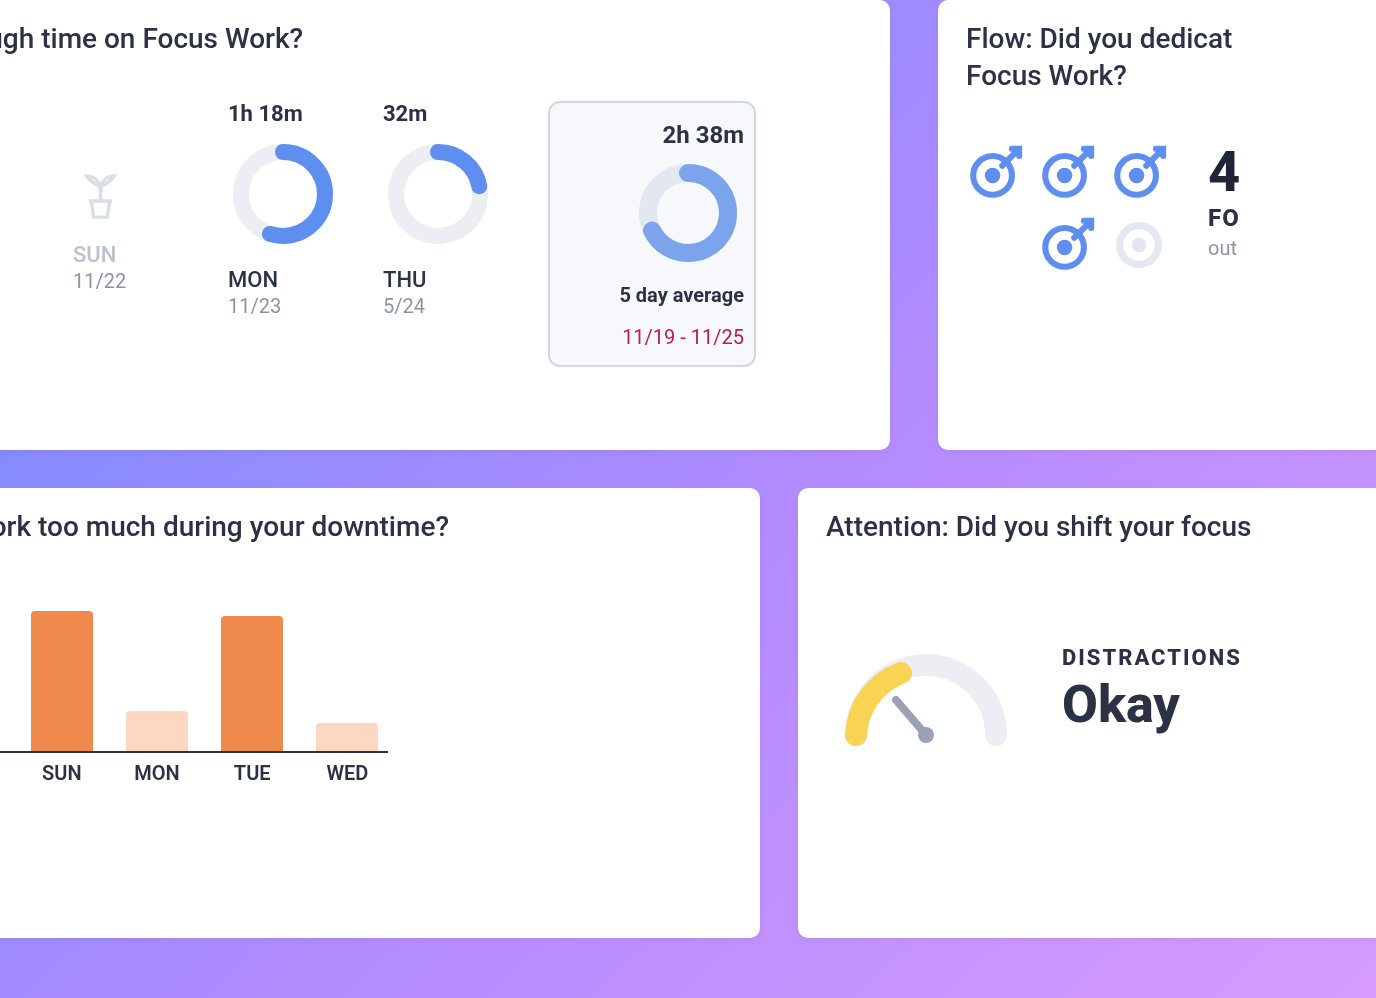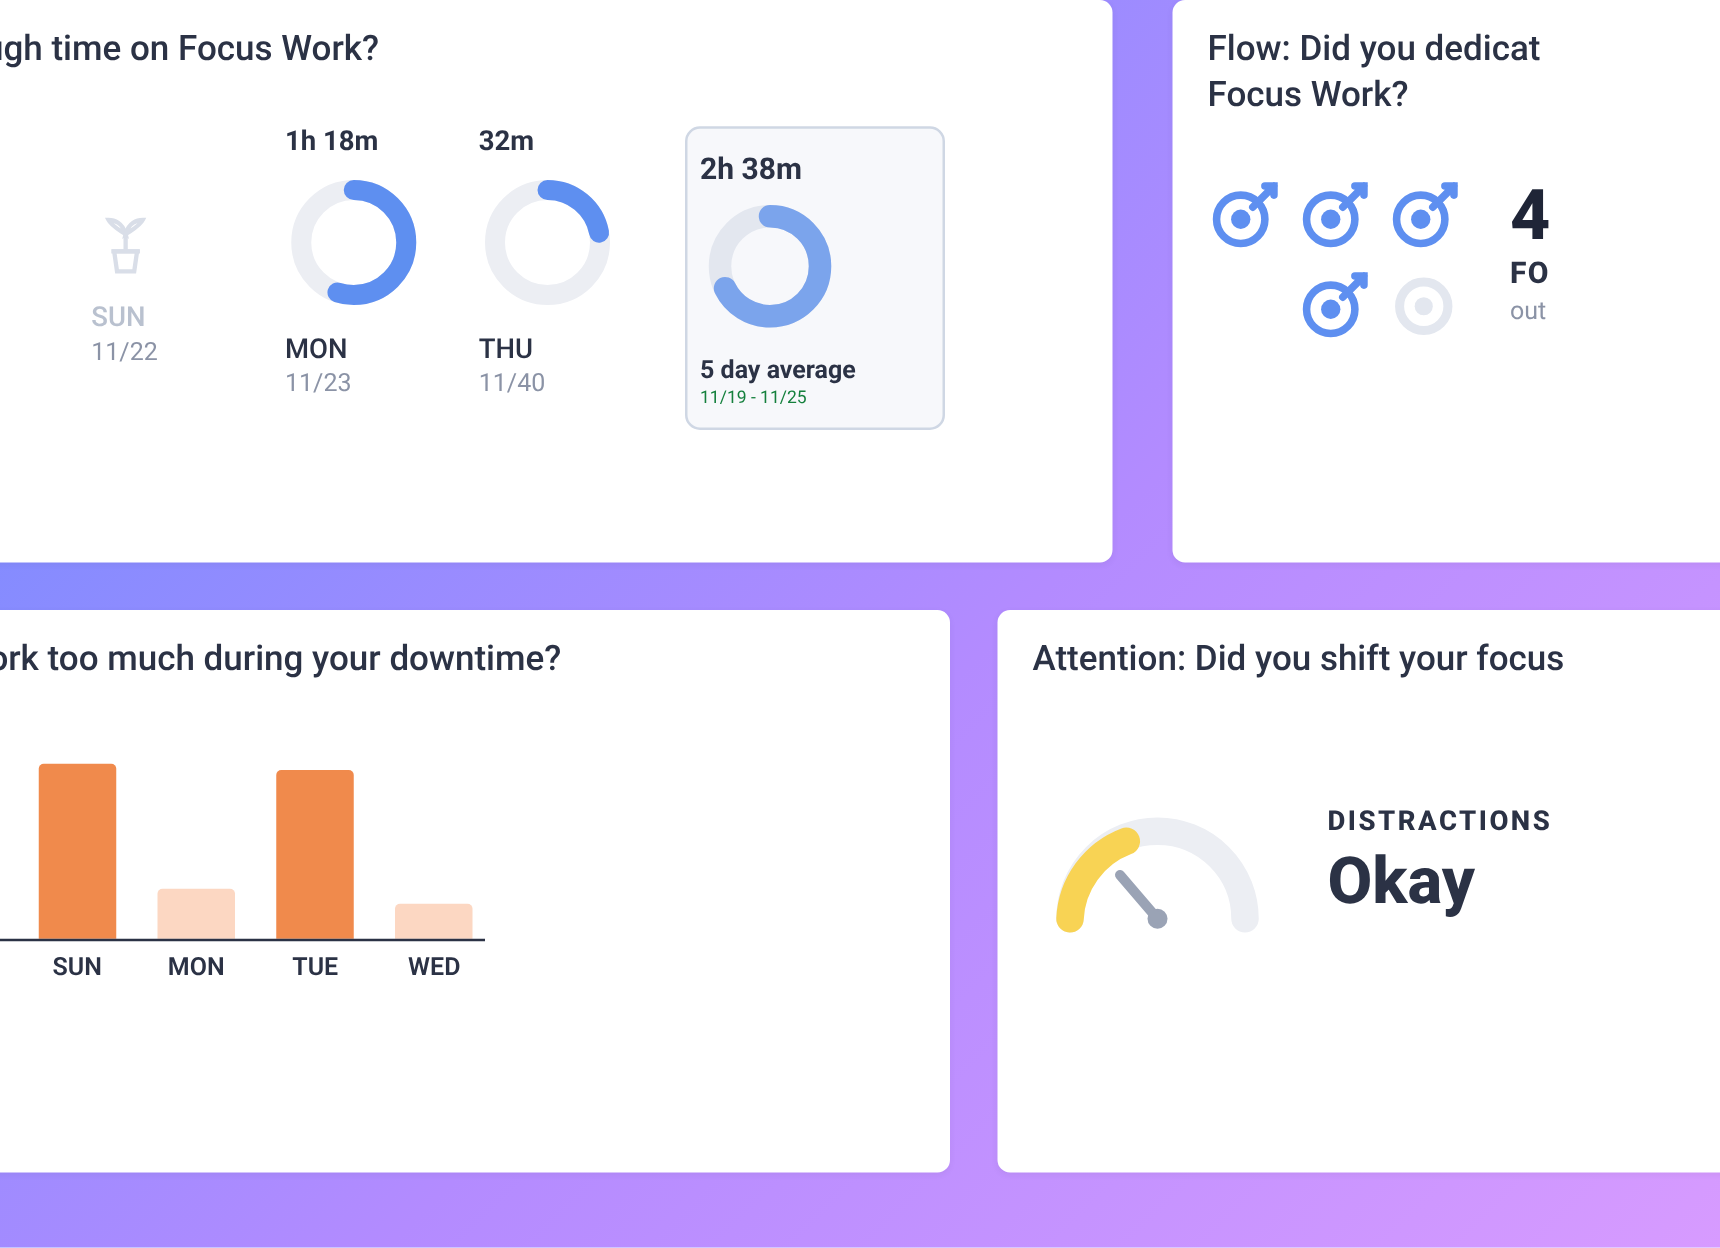--- a/index.html
+++ b/index.html
@@ -54,34 +54,34 @@
     font-size: 20px;
     color: #8b93a6;
     margin-top: 2px;
   }
   .plant-icon { width: 55px; height: 55px; color: #d9dee8; margin-bottom: 18px; margin-top: 30px;}
   .avg-box {
     width: 208px;
     border: 2px solid #cfd7e4;
     border-radius: 12px;
     background: #f7f8fb;
-    padding: 18px 0 16px 10px;
+    padding: 18px 10px 16px 10px;
     text-align: center;
     display: flex;
     flex-direction: column;
-    align-items: flex-start;
+    align-items: flex-end;
     margin-left: 10px;
   }
   .avg-time { font-size: 24px; font-weight: 700; color: #2b3245; margin-bottom: 8px; }
   .avg-gauge { width: 112px; height: 112px; margin-bottom: 14px; }
   .avg-gauge svg { width: 112px; height: 112px; }
   .avg-bg { stroke: #e3e7ef; }
   .avg-fg { stroke: #7ba4ec; stroke-linecap: round; }
   .avg-label { font-size: 20px; font-weight: 700; color: #2b3245; }
-  .avg-range { font-size: 14px; color: #15803d; margin-top: 3px; }
+  .avg-range { font-size: 20px; color: #be185d; margin-top: 18px; }
 
   
   #flow-card { left: 938px; top: 0; width: 560px; height: 450px; }
   .flow-body { display: flex; padding-top: 42px; gap: 34px; }
   .targets { display: grid; grid-template-columns: repeat(3, 64px); grid-template-rows: repeat(2, 64px); gap: 8px; justify-content: center; }
   .target-icon { width: 58px; height: 58px; color: #5e8ff0; }
   .target-icon.empty { color: #e3e7ef; }
   .flow-metric .big { font-size: 56px; font-weight: 800; color: #1f2537; line-height: 1; }
   .flow-metric .label { font-size: 24px; font-weight: 800; color: #2b3245; letter-spacing: 1px; margin-top: 4px; }
   .flow-metric .of { font-size: 20px; color: #8b93a6; margin-top: 4px; }
@@ -161,21 +161,21 @@
 
     <div class="day-col">
       <div class="day-time">32m</div>
       <div class="day-gauge">
         <svg viewBox="0 0 110 110">
           <circle cx="55" cy="55" r="42" class="gauge-bg" stroke-width="16" fill="none"></circle>
           <circle cx="55" cy="55" r="42" class="gauge-fg" stroke-width="16" fill="none" stroke-dasharray="58 264" transform="rotate(-90 55 55)"></circle>
         </svg>
       </div>
       <div class="day-name">THU</div>
-      <div class="day-date">11/40</div>
+      <div class="day-date">5/24</div>
     </div>
 
 
     <div class="avg-box">
       <div class="avg-time">2h 38m</div>
       <div class="avg-gauge">
         <svg viewBox="0 0 112 112">
           <circle cx="56" cy="56" r="40" class="avg-bg" stroke-width="18" fill="none"></circle>
           <circle cx="56" cy="56" r="40" class="avg-fg" stroke-width="18" fill="none" stroke-dasharray="170 252" transform="rotate(-90 56 56)"></circle>
         </svg>

